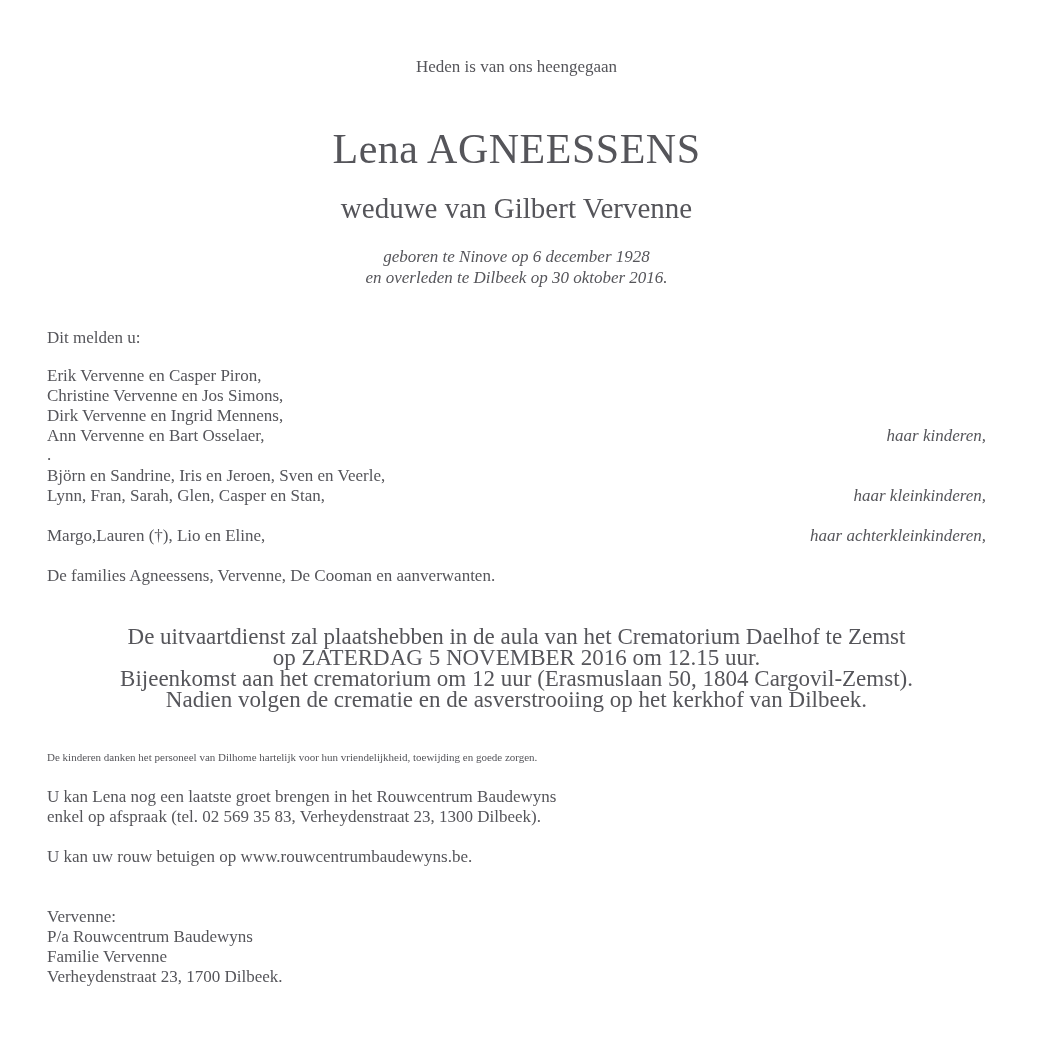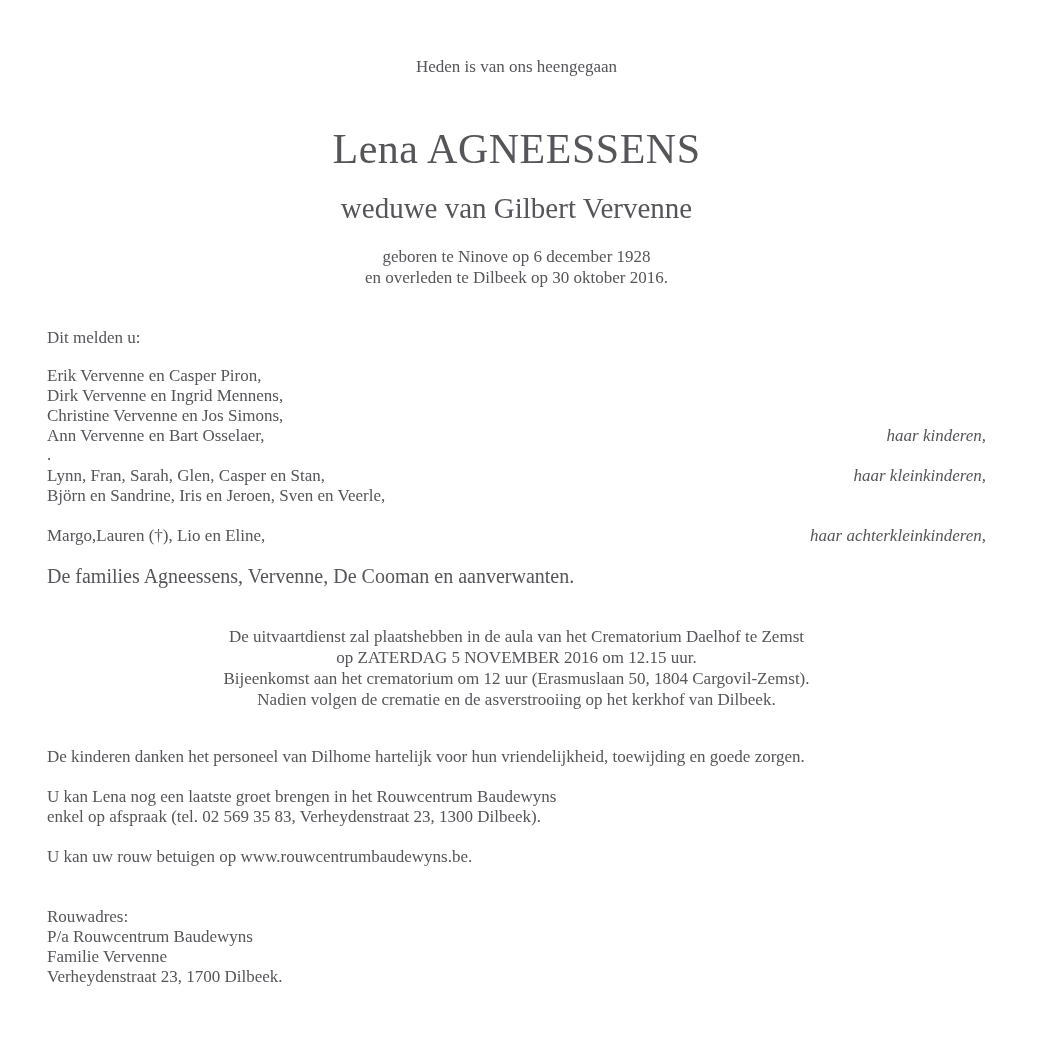--- a/index.html
+++ b/index.html
@@ -14,21 +14,21 @@
     color: #55555a;
     overflow: hidden;
   }
   .card {
     box-sizing: border-box;
     width: 1049px;
     height: 1049px;
     padding: 0 63px 0 47px;
   }
   .center { text-align: center; }
-  .italic { }
+  .italic { font-style: italic; }
 
   .intro-line {
     margin: 57px 0 0 0;
     font-size: 17px;
     line-height: 20px;
   }
   .deceased-name {
     margin: 48px 0 4px 0;
     font-size: 42px;
     line-height: 48px;
@@ -76,31 +76,31 @@
     font-size: 17px;
     line-height: 20px;
   }
   .greatgrand-row {
     margin: 20px 0 0 0;
     font-size: 17px;
     line-height: 20px;
   }
   .families-line {
     margin: 20px 0 16px 0;
-    font-size: 20px;
+    font-size: 17px;
     line-height: 20px;
   }
   .service-block {
     margin: 40px 0 0 0;
-    font-size: 17px;
+    font-size: 23px;
     line-height: 21px;
   }
   .thanks-line {
     margin: 37px 0 0 0;
-    font-size: 17px;
+    font-size: 11px;
     line-height: 20px;
   }
   .farewell-block {
     margin: 20px 0 0 0;
     font-size: 17px;
     line-height: 20px;
   }
   .condolences-line {
     margin: 20px 0 0 0;
     font-size: 17px;
@@ -125,36 +125,36 @@
 
   <div class="dates-block center italic">
     <span class="line">geboren te Ninove op 6 december 1928</span>
     <span class="line">en overleden te Dilbeek op 30 oktober 2016.</span>
   </div>
 
   <p class="notify-label">Dit melden u:</p>
 
   <div class="names-block">
     <span class="line">Erik Vervenne en Casper Piron,</span>
+    <span class="line">Christine Vervenne en Jos Simons,</span>
     <span class="line">Dirk Vervenne en Ingrid Mennens,</span>
-    <span class="line">Christine Vervenne en Jos Simons,</span>
     <span class="line split-row">
       <span>Ann Vervenne en Bart Osselaer,</span>
       <span class="rel-label">haar kinderen,</span>
     </span>
   </div>
 
   <p class="stray-period">.</p>
 
   <div class="grandchildren-block">
+    <span class="line">Björn en Sandrine, Iris en Jeroen, Sven en Veerle,</span>
     <span class="line split-row">
       <span>Lynn, Fran, Sarah, Glen, Casper en Stan,</span>
       <span class="rel-label">haar kleinkinderen,</span>
     </span>
-    <span class="line">Björn en Sandrine, Iris en Jeroen, Sven en Veerle,</span>
   </div>
 
   <div class="greatgrand-row split-row">
     <span>Margo,Lauren (†), Lio en Eline,</span>
     <span class="rel-label">haar achterkleinkinderen,</span>
   </div>
 
   <p class="families-line">De families Agneessens, Vervenne, De Cooman en aanverwanten.</p>
 
   <div class="service-block center">
@@ -167,19 +167,19 @@
   <p class="thanks-line">De kinderen danken het personeel van Dilhome hartelijk voor hun vriendelijkheid, toewijding en goede zorgen.</p>
 
   <div class="farewell-block">
     <span class="line">U kan Lena nog een laatste groet brengen in het Rouwcentrum Baudewyns</span>
     <span class="line">enkel op afspraak (tel. 02 569 35 83, Verheydenstraat 23, 1300 Dilbeek).</span>
   </div>
 
   <p class="condolences-line">U kan uw rouw betuigen op www.rouwcentrumbaudewyns.be.</p>
 
   <div class="mourning-address">
-    <span class="line">Rouwadres:</span>
+    <span class="line">Vervenne:</span>
     <span class="line">P/a Rouwcentrum Baudewyns</span>
     <span class="line">Familie Vervenne</span>
     <span class="line">Verheydenstraat 23, 1700 Dilbeek.</span>
   </div>
 
 </div>
 
 </body></html>

